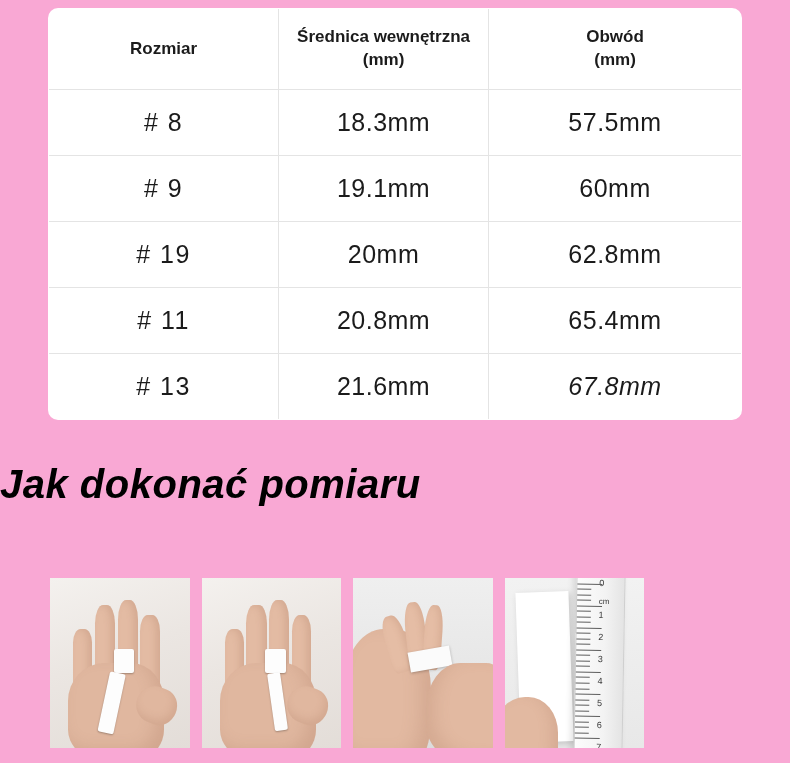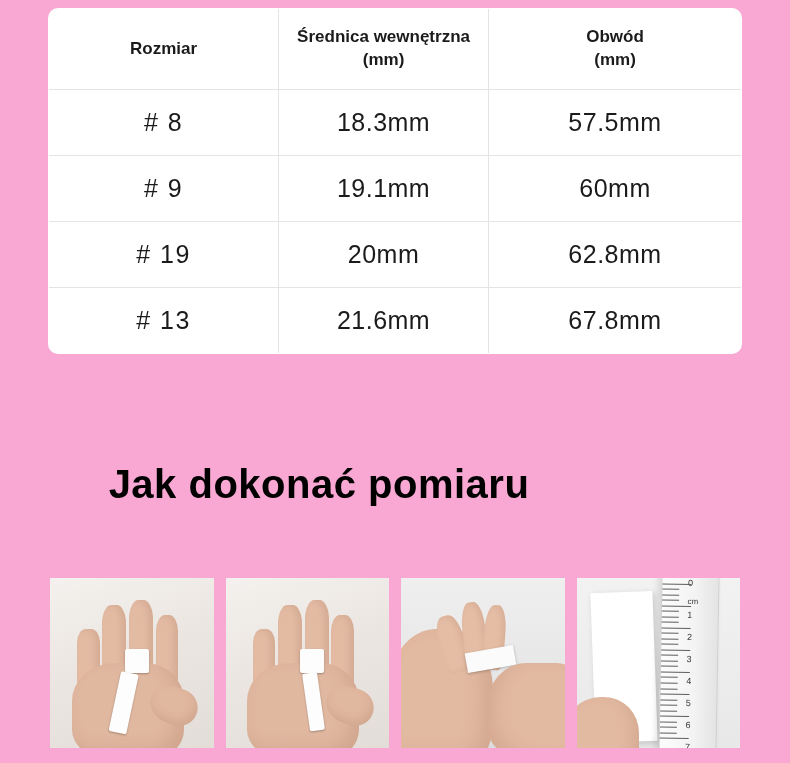--- a/index.html
+++ b/index.html
@@ -66,41 +66,41 @@
     letter-spacing: 0.5px;
     padding: 2px 4px;
   }
   table.size-table tr td:first-child {
     letter-spacing: 1.5px;
   }
   
   table.size-table tr:first-child th:first-child { border-top-left-radius: 10px; }
   table.size-table tr:first-child th:last-child { border-top-right-radius: 10px; }
   table.size-table tr:last-child td:first-child { border-bottom-left-radius: 10px; }
-  table.size-table tr:last-child td:last-child { border-bottom-right-radius: 10px; }
+  table.size-table tr:last-child td:last-child { border-bottom-right-radius: 10px; font-style: italic; }
 
   
   .heading {
     position: absolute;
     left: 0;
     top: 462px;
     width: 638px;
-    text-align: center;
     font-size: 40px;
     font-weight: bold;
     color: #000;
     letter-spacing: 0.5px;
+    font-style: italic;
   }
 
   
   .photos {
     position: absolute;
     left: 50px;
     top: 578px;
-    width: 690px;
+    width: 594px;
     display: flex;
     gap: 12px;
   }
   .photo {
     position: relative;
     width: 166px;
     height: 170px;
     overflow: hidden;
     background: #efeae6;
   }
@@ -313,20 +313,25 @@
         </tr>
         <tr>
           <td># 9</td>
           <td>19.1mm</td>
           <td>60mm</td>
         </tr>
         <tr>
           <td># 19</td>
           <td>20mm</td>
           <td>62.8mm</td>
+        </tr>
+        <tr>
+          <td># 11</td>
+          <td>20.8mm</td>
+          <td>65.4mm</td>
         </tr>
         <tr>
           <td># 13</td>
           <td>21.6mm</td>
           <td>67.8mm</td>
         </tr>
       </tbody>
     </table>
   </div>
 

